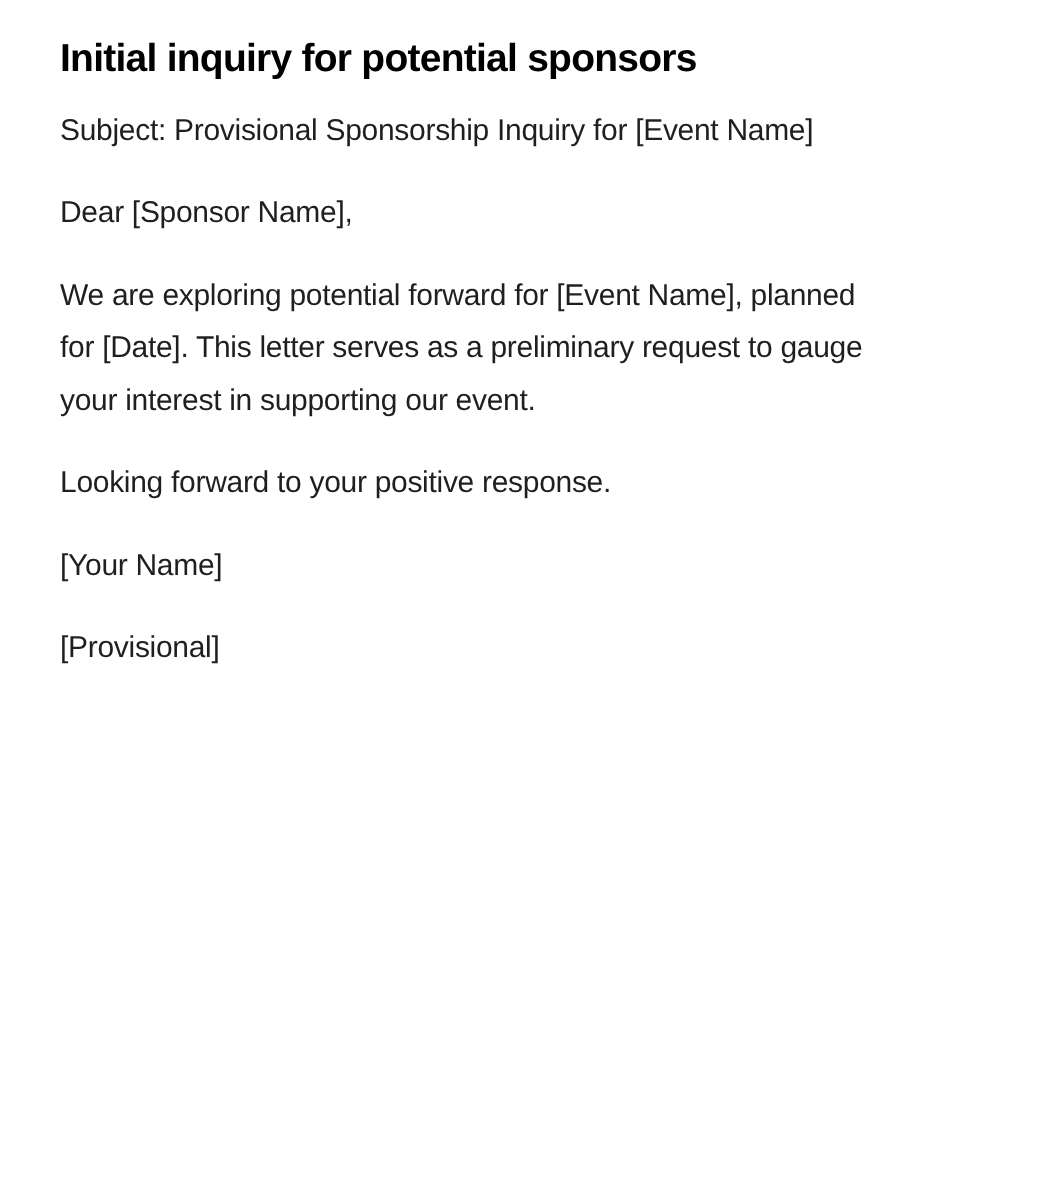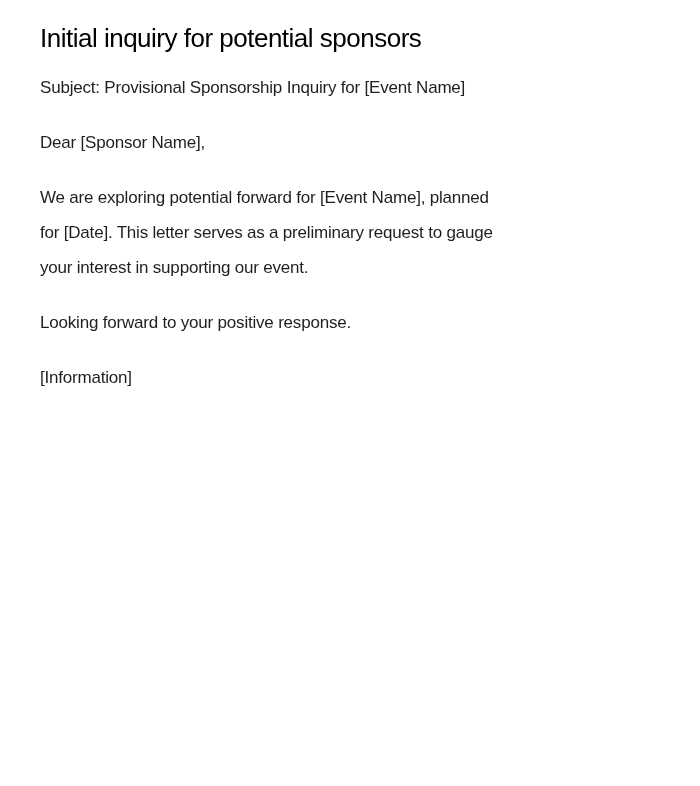--- a/index.html
+++ b/index.html
@@ -15,27 +15,27 @@
     overflow: hidden;
   }
   .doc {
     box-sizing: border-box;
     width: 700px;
     padding: 22px 55px 0 40px;
   }
   .doc-title {
     font-size: 26px;
     line-height: 32px;
-    font-weight: 400;
+    font-weight: 700;
     color: #000000;
     letter-spacing: -0.5px;
     margin: 0 0 16px 0;
   }
   .doc-paragraph {
-    font-size: 17px;
+    font-size: 20px;
     line-height: 35px;
     letter-spacing: -0.2px;
     margin: 16px 0 20px 0;
     white-space: pre-line; 
     color: #1f1f1f;
   }
 </style>
 </head>
 <body>
 
@@ -47,17 +47,18 @@
   <p class="doc-paragraph">Dear [Sponsor Name],</p>
 
   <p class="doc-paragraph">We are exploring potential forward for [Event Name], planned
 for [Date]. This letter serves as a preliminary request to gauge
 your interest in supporting our event.</p>
 
 
   <p class="doc-paragraph">Looking forward to your positive response.</p>
 
 
+  <p class="doc-paragraph">[Your Name]</p>
 
 
-  <p class="doc-paragraph">[Information]</p>
+  <p class="doc-paragraph">[Provisional]</p>
 
 </div>
 
 </body></html>

